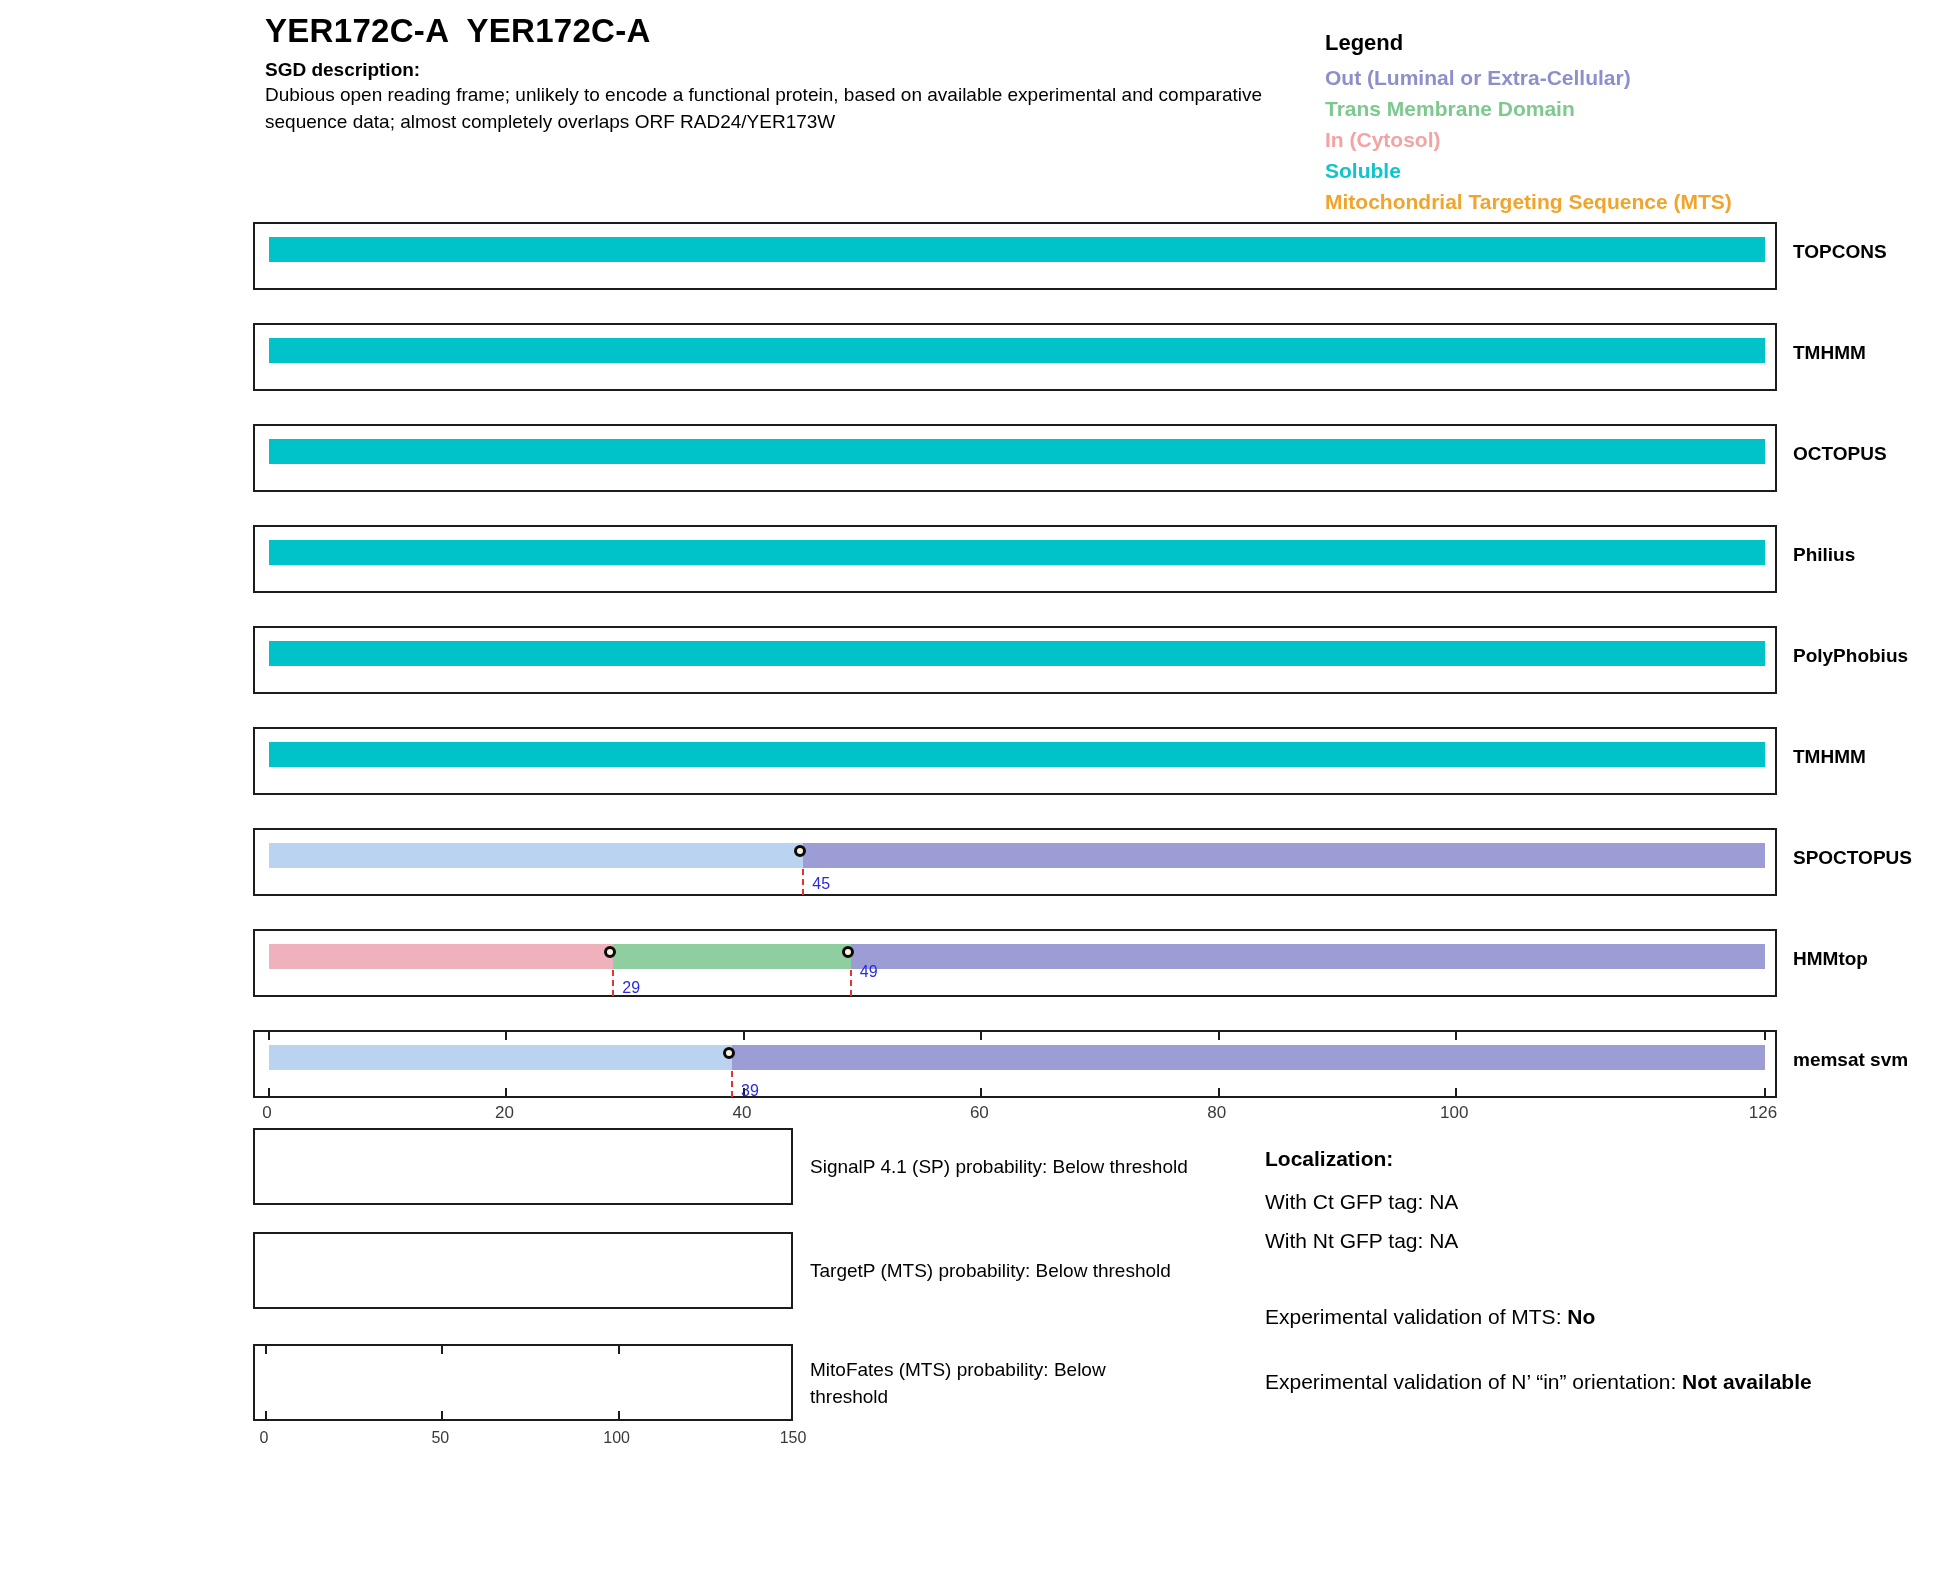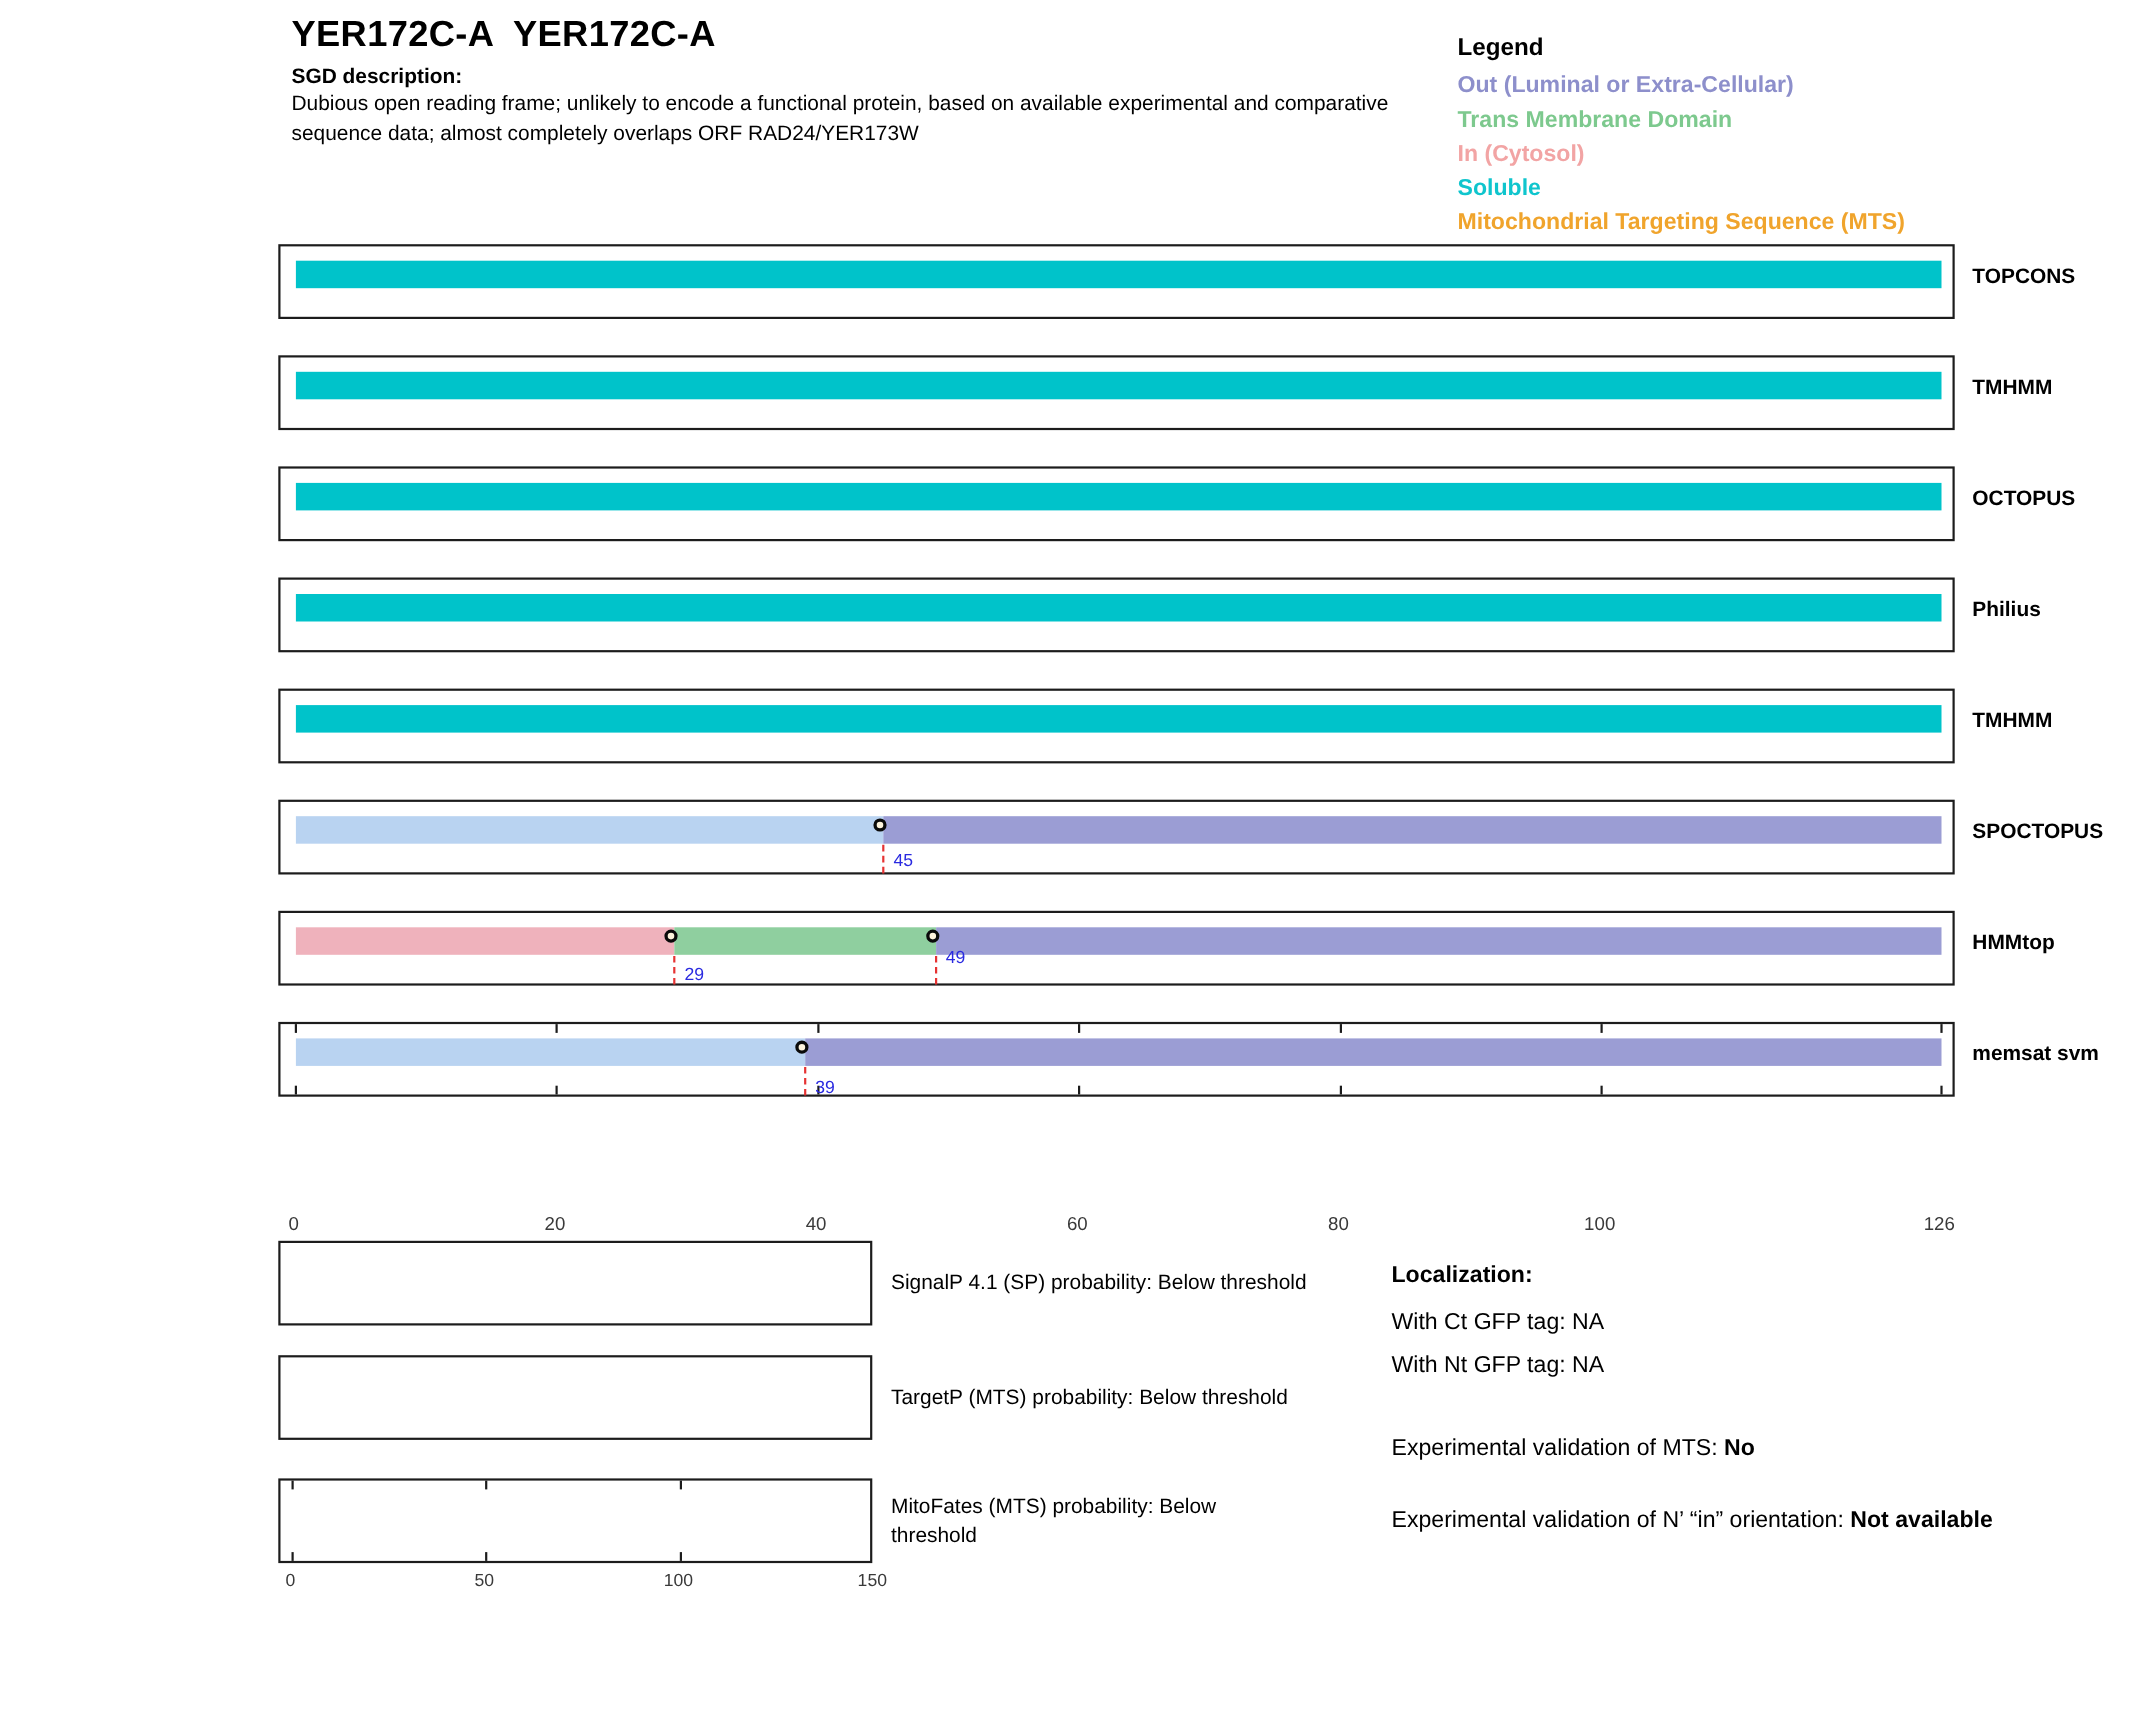--- a/index.html
+++ b/index.html
@@ -72,20 +72,24 @@
         <div class="bar-seg" style="left: 14px; width: 1496px; background: rgb(0, 195, 202);"></div>
         <div class="track-label">TMHMM</div>
       </div>
       <div class="track">
         <div class="bar-seg" style="left: 14px; width: 1496px; background: rgb(0, 195, 202);"></div>
         <div class="track-label">OCTOPUS</div>
       </div>
       <div class="track">
         <div class="bar-seg" style="left: 14px; width: 1496px; background: rgb(0, 195, 202);"></div>
         <div class="track-label">Philius</div>
+      </div>
+      <div class="track">
+        <div class="bar-seg" style="left: 14px; width: 1496px; background: rgb(0, 195, 202);"></div>
+        <div class="track-label">PolyPhobius</div>
       </div>
       <div class="track">
         <div class="bar-seg" style="left: 14px; width: 1496px; background: rgb(0, 195, 202);"></div>
         <div class="track-label">TMHMM</div>
       </div>
       <div class="track">
         <div class="bar-seg" style="left: 14px; width: 534.286px; background: rgb(185, 211, 241);"></div>
         <div class="bar-seg" style="left: 548.286px; width: 961.714px; background: rgb(155, 157, 212);"></div>
         <div class="dash" style="left: 547.286px;"></div>
         <div class="marker" style="left: 539.286px;"></div>

